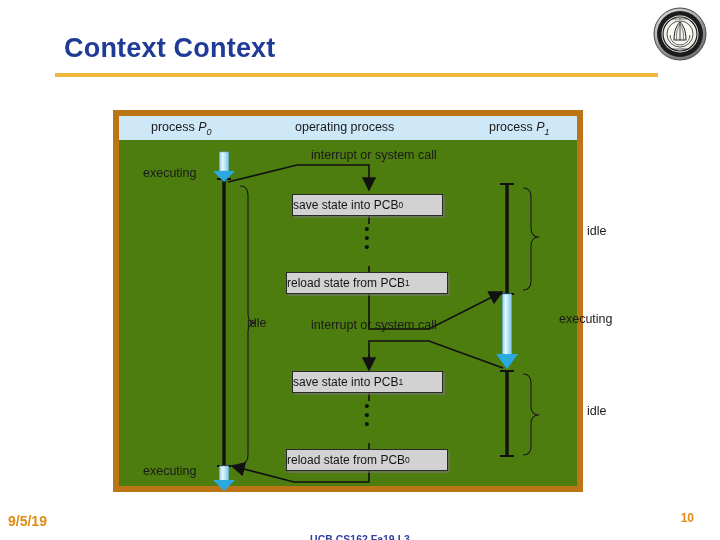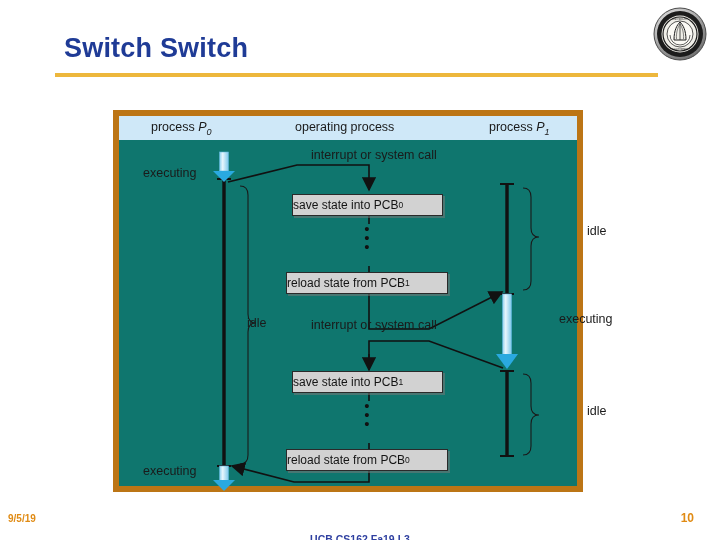--- a/index.html
+++ b/index.html
@@ -46,21 +46,21 @@
 
   
   #figure {
     position: absolute;
     left: 113px;
     top: 110px;
     width: 470px;
     height: 382px;
     border: 6px solid #bc7515;
     box-sizing: border-box;
-    background: #0f766e;
+    background: #4d7c0f;
   }
   #figure-inner {
     position: absolute;
     inset: 0;
   }
   #column-header-band {
     position: absolute;
     left: 0;
     top: 0;
     width: 100%;
@@ -137,21 +137,21 @@
     color: #111;
   }
   #dots-1 { left: 245px; top: 108px; }
   #dots-2 { left: 245px; top: 285px; }
 
   
   #footer-date {
     position: absolute;
     left: 8px;
     top: 513px;
-    font-size: 10px;
+    font-size: 14px;
     font-weight: bold;
     color: #e08b14;
   }
   #footer-center {
     position: absolute;
     left: 0;
     top: 513px;
     width: 720px;
     text-align: center;
     font-size: 10.5px;
@@ -164,21 +164,21 @@
     right: 26px;
     top: 511px;
     font-size: 12px;
     font-weight: bold;
     color: #e08b14;
   }
 </style>
 </head>
 <body>
 
-<div id="slide-title">Switch Switch</div>
+<div id="slide-title">Context Context</div>
 <div id="title-rule"></div>
 
 <div id="seal">
   <svg viewBox="0 0 56 56" width="56" height="56">
     <defs>
       <radialGradient id="sealg" cx="38%" cy="32%" r="72%">
         <stop offset="0%" stop-color="#f2f2f2"></stop>
         <stop offset="55%" stop-color="#b9b9b9"></stop>
         <stop offset="100%" stop-color="#6d6d6d"></stop>
       </radialGradient>

